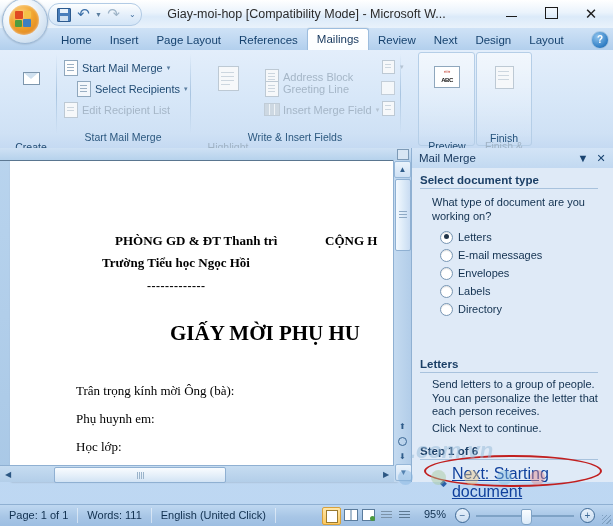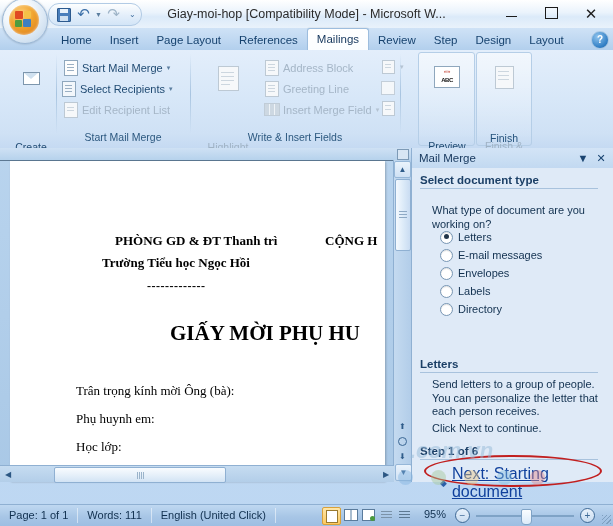--- a/index.html
+++ b/index.html
@@ -96,21 +96,21 @@
   .envico{width:15px;height:11px;background:#fff;border:1px solid #7d96ad;position:relative;}
   .envico:after{content:"";position:absolute;left:0;top:0;width:0;height:0;
     border-left:7px solid transparent;border-right:7px solid transparent;border-top:6px solid #cfe0ef;}
 
   
   .docarea{position:absolute;left:0;top:148px;width:411px;height:334px;
     background:linear-gradient(to bottom,#b9d4ee,#a9c8e6);}
   .docband{position:absolute;left:0;top:0;width:411px;height:12px;
     background:linear-gradient(to bottom,#cfe1f4,#b6d2ec);border-bottom:1px solid #5c7893;}
   .page{position:absolute;left:10px;top:13px;width:375px;height:320px;background:#ffffff;
-    box-shadow:1px 1px 2px rgba(0,0,0,.22);}
+    box-shadow:1px 1px 2px rgba(0,0,0,.22);padding-left:12px;}
   .docsb{position:absolute;right:0;top:12px;width:17px;height:322px;
     background:linear-gradient(to right,#c4daf0,#b2cde9);border-left:1px solid #8fb0d2;}
   .sb-arrow{width:15px;height:15px;margin:1px auto;display:flex;align-items:center;justify-content:center;
      background:linear-gradient(to bottom,#eaf3fc,#cfe1f4);border:1px solid #96b7d8;border-radius:2px;
      font-size:8px;color:#2f5c8a;}
   .sb-thumb{position:absolute;left:1px;top:19px;width:14px;height:70px;
      background:linear-gradient(to right,#f4f9fe,#dbeaf8 55%,#c9dcf2);
      border:1px solid #8fb0d2;border-radius:2px;}
   .sb-thumb .grip{position:absolute;left:3px;top:31px;width:8px;height:1px;background:#8ea9c4;
      box-shadow:0 3px 0 #8ea9c4,0 6px 0 #8ea9c4;}
@@ -231,21 +231,21 @@
   </div>
 
   <div class="tabstrip">
     <div class="tabs">
       <div class="tab">Home</div>
       <div class="tab">Insert</div>
       <div class="tab">Page Layout</div>
       <div class="tab">References</div>
       <div class="tab active">Mailings</div>
       <div class="tab">Review</div>
-      <div class="tab">Step</div>
+      <div class="tab">Next</div>
       <div class="tab">Design</div>
       <div class="tab">Layout</div>
     </div>
     <div class="help-btn">?</div>
   </div>
 
   <div class="ribbon">
 
     <div class="grp" style="left:4px;width:52px;">
       <div class="big-btn" style="left:8px;top:6px;width:38px;">
@@ -263,21 +263,21 @@
         <span class="sico">
           <span class="docico">
               <i style="top:3px"></i>
               <i style="top:6px"></i>
               <i style="top:9px"></i>
             </span>
         </span>
         <span class="slab">Start Mail Merge</span>
         <span class="scar">▾</span>
       </div>
-      <div class="sm-btn" style="left:1px;top:27px;align-items:center;">
+      <div class="sm-btn" style="left:16px;top:27px;align-items:center;">
         <span class="sico">
           <span class="docico" style="background:#f3f7fb">
               <i style="top:3px"></i>
               <i style="top:6px"></i>
               <i style="top:9px"></i>
             </span>
         </span>
         <span class="slab">Select Recipients</span>
         <span class="scar">▾</span>
       </div>
@@ -301,21 +301,21 @@
             <i style="top:5px;width:13px"></i>
               <i style="top:9px;width:13px"></i>
               <i style="top:13px;width:13px"></i>
               <i style="top:17px;width:9px"></i>
           </span>
         </span>
         <span class="blab">Highlight</span>
         <span class="blab">Mail Fields</span>
       </div>
 
-      <div class="sm-btn dis" style="left:70px;top:6px;">
+      <div class="sm-btn dis" style="left:70px;top:15px;">
         <span class="sico">
           <span class="docico dis">
               <i style="top:3px"></i>
               <i style="top:6px"></i>
               <i style="top:9px"></i>
             </span>
         </span>
         <span class="slab">Address Block</span>
       </div>
       <div class="sm-btn dis" style="left:70px;top:27px;">
@@ -447,21 +447,21 @@
   <div class="pane">
     <div class="pane-hd">
       <span class="pane-title">Mail Merge</span>
       <span class="pbtn" style="right:24px;">▼</span>
       <span class="pbtn" style="right:6px;">✕</span>
     </div>
 
     <div class="pane-body">
       <div class="sec-h" style="position:absolute;left:8px;top:6px;width:178px;">Select document type</div>
 
-      <div class="ptext" style="position:absolute;left:20px;top:36px;width:168px;">What type of document are you working on?</div>
+      <div class="ptext" style="position:absolute;left:20px;top:28px;width:168px;">What type of document are you working on?</div>
 
       <div style="position:absolute;left:28px;top:60px;width:160px;">
         <div class="radio-row">
           <span class="radio on"></span>
           <span class="radio-lab">Letters</span>
         </div>
         <div class="radio-row">
           <span class="radio"></span>
           <span class="radio-lab">E-mail messages</span>
         </div>

